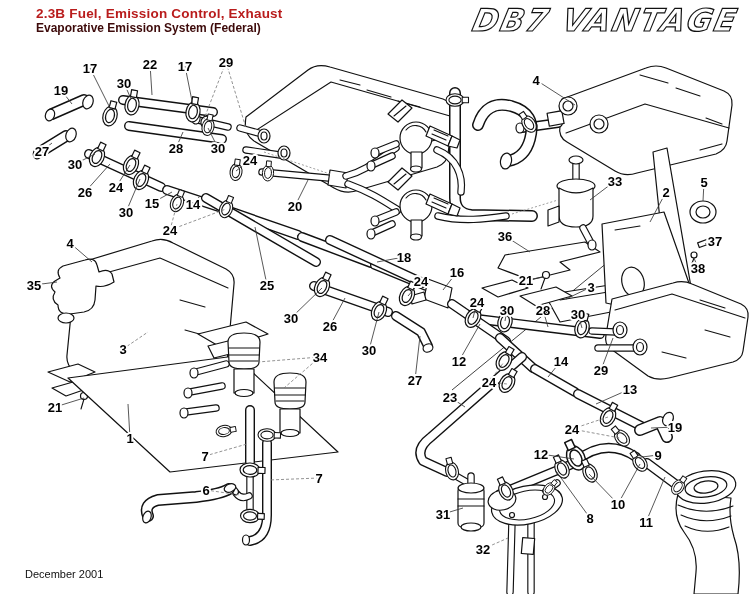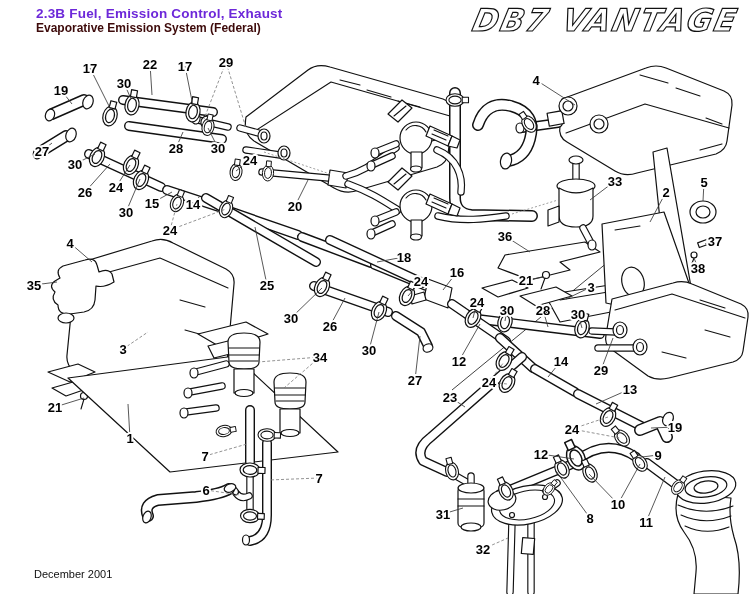--- a/index.html
+++ b/index.html
@@ -1,21 +1,21 @@
 <!DOCTYPE html>
 <html><head>
 <meta charset="utf-8">
 <style>
   html,body{margin:0;padding:0;background:#fff;}
   .page{position:relative;width:752px;height:594px;background:#fff;overflow:hidden;
         font-family:"Liberation Sans","DejaVu Sans",sans-serif;}
   .hdr{position:absolute;left:36px;top:6px;line-height:1.15;}
-  .hdr .t1{font-size:13.5px;font-weight:bold;color:#6d28d9;letter-spacing:.2px;}
+  .hdr .t1{font-size:13.5px;font-weight:bold;color:#b91c1c;letter-spacing:.2px;}
   .hdr .t2{font-size:12px;font-weight:bold;color:#3d0a0a;}
-  .ftr{position:absolute;left:34px;top:568px;font-size:11px;color:#111;}
+  .ftr{position:absolute;left:25px;top:568px;font-size:11px;color:#111;}
   svg{position:absolute;left:0;top:0;}
   .ln{fill:none;stroke:#111;stroke-width:1.1;stroke-linecap:round;stroke-linejoin:round;}
   .thin{fill:none;stroke:#111;stroke-width:.8;}
   .fw{fill:#fff;stroke:#111;stroke-width:1.2;stroke-linejoin:round;}
   .t  {fill:none;stroke:#111;stroke-width:10;stroke-linecap:round;stroke-linejoin:round;}
   .tf {fill:none;stroke:#fff;stroke-width:7.2;stroke-linecap:round;stroke-linejoin:round;}
   .tL {fill:none;stroke:#111;stroke-width:12;stroke-linecap:round;stroke-linejoin:round;}
   .tLf{fill:none;stroke:#fff;stroke-width:9;stroke-linecap:round;stroke-linejoin:round;}
   .tS {fill:none;stroke:#111;stroke-width:7.5;stroke-linecap:round;stroke-linejoin:round;}
   .tSf{fill:none;stroke:#fff;stroke-width:5.2;stroke-linecap:round;stroke-linejoin:round;}

